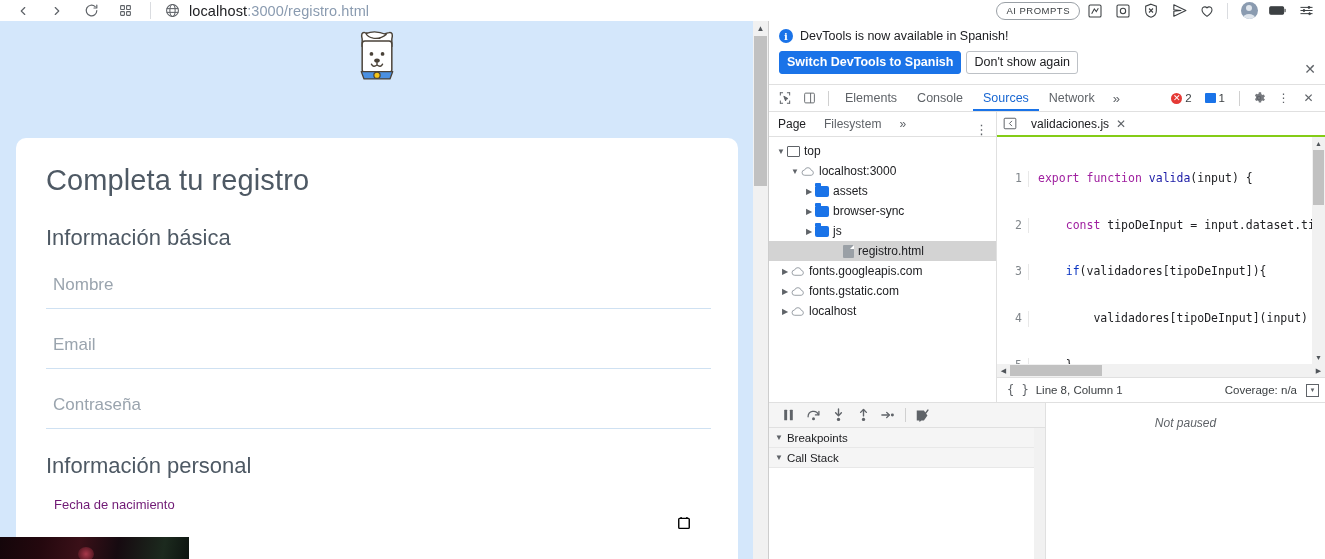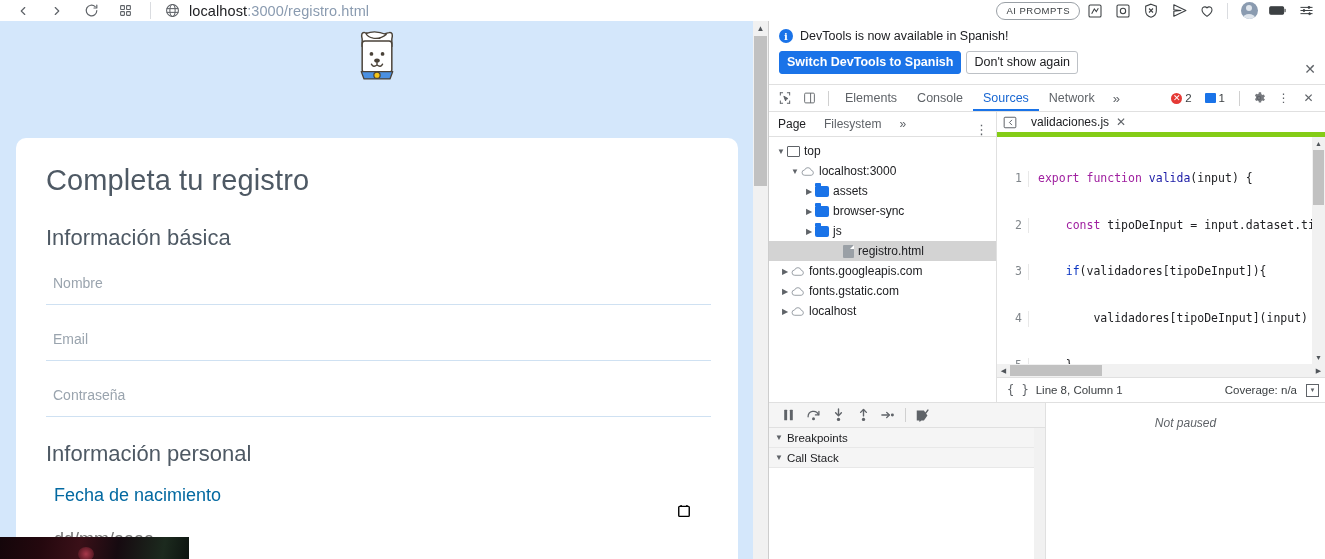--- a/index.html
+++ b/index.html
@@ -93,27 +93,27 @@
     letter-spacing: .1px;
   }
   .section-title {
     font-size: 22px; font-weight: 400; color: #4e5964; margin: 0 0 22px 0;
   }
   .field { position: relative; margin-bottom: 24px; }
   .field-input {
     width: 665px; border: none; border-bottom: 1px solid #cfe1f2;
     background: transparent; outline: none;
     font-family: "Liberation Sans", sans-serif;
-    font-size: 14px; color: #9aa4ae; padding: 2px 0 13px 7px;
+    font-size: 17px; color: #9aa4ae; padding: 2px 0 13px 7px;
   }
   .field-input::placeholder { color: #9aa4ae; }
   .section-title.personal { margin-top: 6px; margin-bottom: 18px; }
   .date-group { position: relative; }
   .date-label {
-    font-size: 18px; color: #0369a1; padding-left: 8px; display: block; margin-bottom: 22px;
+    font-size: 13px; color: #701a75; padding-left: 8px; display: block; margin-bottom: 22px;
   }
   .date-input {
     width: 665px; border: none; background: transparent; outline: none;
     font-family: "Liberation Sans", sans-serif;
     font-size: 18px; color: #aab2ba; padding-left: 8px;
   }
   .date-picker-icon {
     position: absolute; right: 17px; top: 18px; width: 14px; height: 15px;
   }
   .video-overlay {
@@ -216,21 +216,21 @@
   }
   .ico-file { width: 11px; height: 13px; background: #9aa0a6; position: relative; border-radius: 1px; }
   .ico-file::after {
     content: ""; position: absolute; top: 0; right: 0; border-width: 0 0 4px 4px;
     border-style: solid; border-color: transparent transparent #ffffff transparent;
   }
 
   
   .editor-pane { flex: 1 1 auto; display: flex; flex-direction: column; min-width: 0; }
   .editor-tabbar {
-    display: flex; align-items: center; height: 25px; border-bottom: 5px solid #84cc16;
+    display: flex; align-items: center; height: 25px; border-bottom: 2px solid #84cc16;
   }
   .editor-tabicon { width: 26px; display: flex; align-items: center; justify-content: center; color: #5f6368; }
   .editor-tab {
     display: flex; align-items: center; gap: 7px; padding: 0 8px; height: 24px;
     font-size: 12px; color: #202124; cursor: default;
   }
   .tab-close { color: #5f6368; font-size: 12px; }
   .code-wrap { position: relative; flex: 1 1 auto; overflow: hidden; background: #ffffff; }
   .code {
     font-family: "DejaVu Sans Mono", monospace; font-size: 11.5px; line-height: 15.55px;

